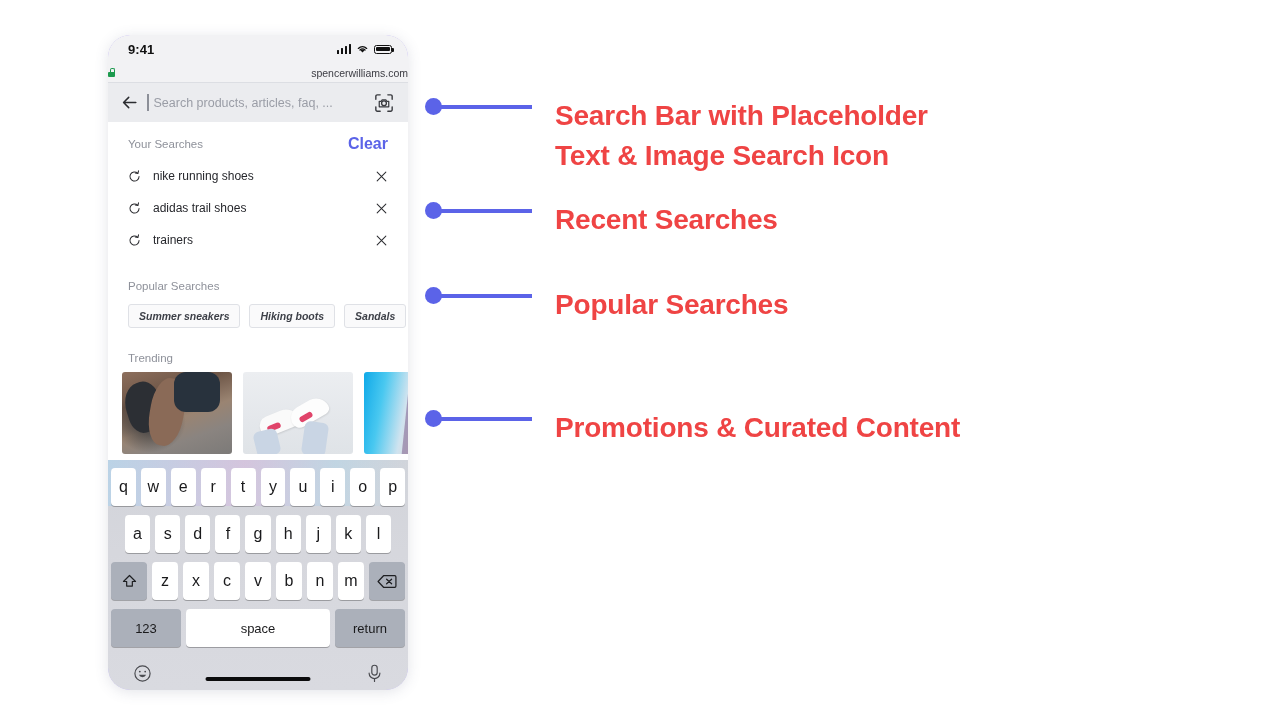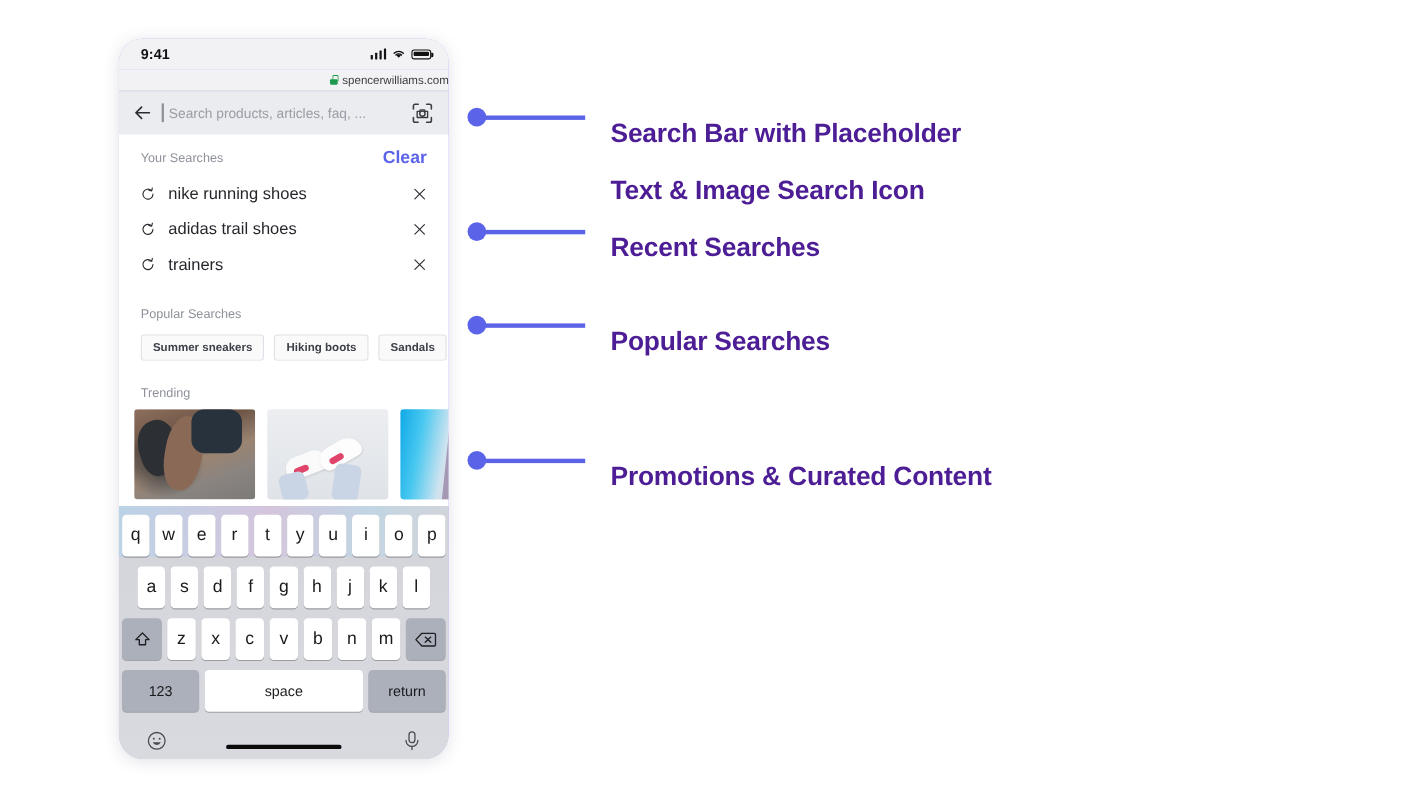--- a/index.html
+++ b/index.html
@@ -41,21 +41,21 @@
   .sig i { width: 2.5px; background: #111; border-radius: .5px; display: block; }
   .sig i:nth-child(1){height:4px} .sig i:nth-child(2){height:6px}
   .sig i:nth-child(3){height:8px} .sig i:nth-child(4){height:10px}
   .batt { width: 18px; height: 9px; border: 1.2px solid #111; border-radius: 2.5px; position: relative; }
   .batt::after { content:""; position:absolute; right:-3px; top:2.5px; width:1.8px; height:4px; background:#111; border-radius:0 1px 1px 0;}
   .batt i { position:absolute; inset:1.2px; background:#111; border-radius:1px; }
 
   
   .urlbar {
     height: 20px; flex: 0 0 20px; background: #f2f2f4;
-    display:flex; align-items:center; justify-content:flex-end; gap:4px;
+    display:flex; align-items:center; justify-content:space-between; gap:4px;
     border-bottom: 1px solid #dcdee3;
   }
   .url-txt { font-size: 10.5px; color: #3c3c43; }
   .lock { width: 7px; height: 9px; position: relative; }
   .lock::before { content:""; position:absolute; left:0; bottom:0; width:7px; height:5.5px; background:#1d9a4e; border-radius:1px; }
   .lock::after { content:""; position:absolute; left:1.6px; top:0; width:3.8px; height:4.5px; border:1.3px solid #1d9a4e; border-bottom:none; border-radius:2px 2px 0 0; }
 
   
   .searchbar {
     height: 39px; flex: 0 0 39px; background: #ebecef;
@@ -74,24 +74,24 @@
     padding: 13px 20px 7px 20px;
     gap: 42px;
   }
   .sec-title { font-size:11.5px; color:#8e919a; }
   .clear-link { font-size:16px; font-weight:bold; color:#5b63e8; cursor:pointer; }
 
   .recent-row {
     display:flex; align-items:center; gap:12px;
     padding: 0 20px 0 20px; height: 32px;
   }
-  .recent-label { flex:1; font-size:15px; color:#26272c; }
+  .recent-label { flex:1; font-size:12px; color:#26272c; }
 
   .pop-head { padding: 20px 20px 6px 20px; }
-  .chips { display:flex; gap:9px; padding:4px 0 0 20px; overflow:hidden; }
+  .chips { display:flex; gap:9px; padding:4px 0 0 20px; overflow:hidden;font-style:italic; }
   .chip {
     border:1px solid #dfe1e6; background:#fafafb; border-radius:3px;
     padding: 5px 10px; font-size:10.5px; font-weight:bold; color:#3c3f47;
     white-space:nowrap; cursor:pointer;
   }
 
   .trend-head { padding: 20px 20px 6px 20px; }
   .trend-strip { display:flex; gap:11px; padding-left:14px; }
   .tcard { width:110px; height:82px; border-radius:3px; overflow:hidden; flex:0 0 110px; position:relative; }
 
@@ -128,22 +128,22 @@
   .home-ind {
     position:absolute; left:50%; transform:translateX(-50%); bottom:9px;
     width:105px; height:4.5px; border-radius:3px; background:#0b0b0c;
   }
 
   
   .anno { position:absolute; display:flex; align-items:flex-start; }
   .anno .dot { width:17px; height:17px; border-radius:50%; background:#5b63e8; flex:0 0 17px; margin-top:2px;}
   .anno .line { height:4px; background:#5b63e8; flex:0 0 92px; margin-top:8.5px; margin-left:-2px; }
   .anno .txt {
-    margin-left: 23px; color:#4c1d95; font-weight:bold;
-    font-size:24px; line-height:52px; white-space:pre-line; letter-spacing:-0.2px;
+    margin-left: 23px; color:#ef4444; font-weight:bold;
+    font-size:28px; line-height:40px; white-space:pre-line; letter-spacing:-0.2px;
   }
 </style>
 </head>
 <body>
 
 <div id="stage">
 
   <div class="phone">
     <div class="screen">
 

